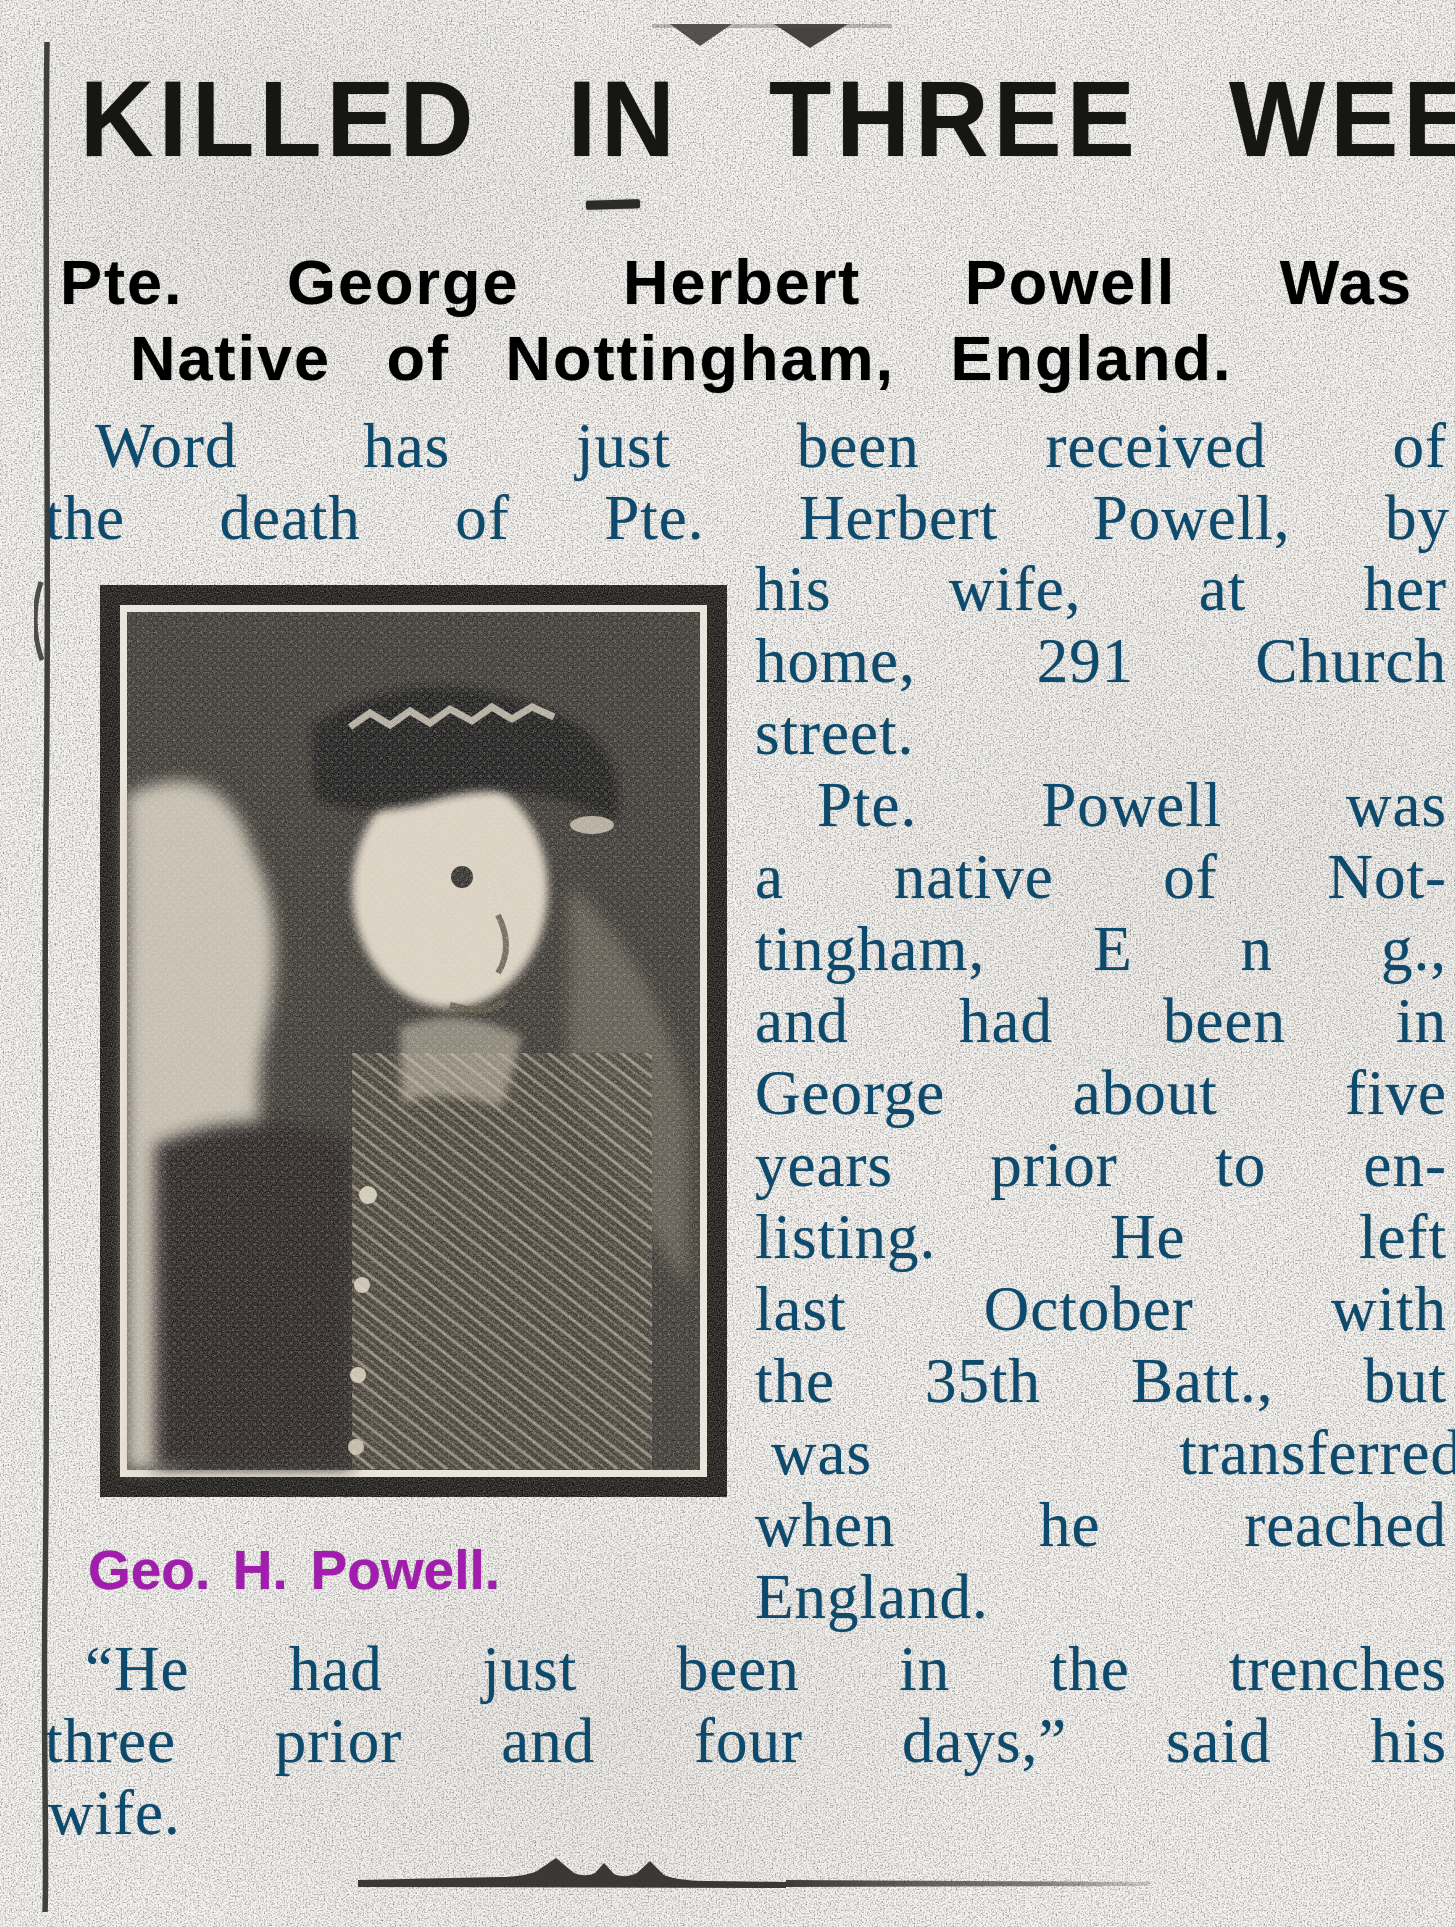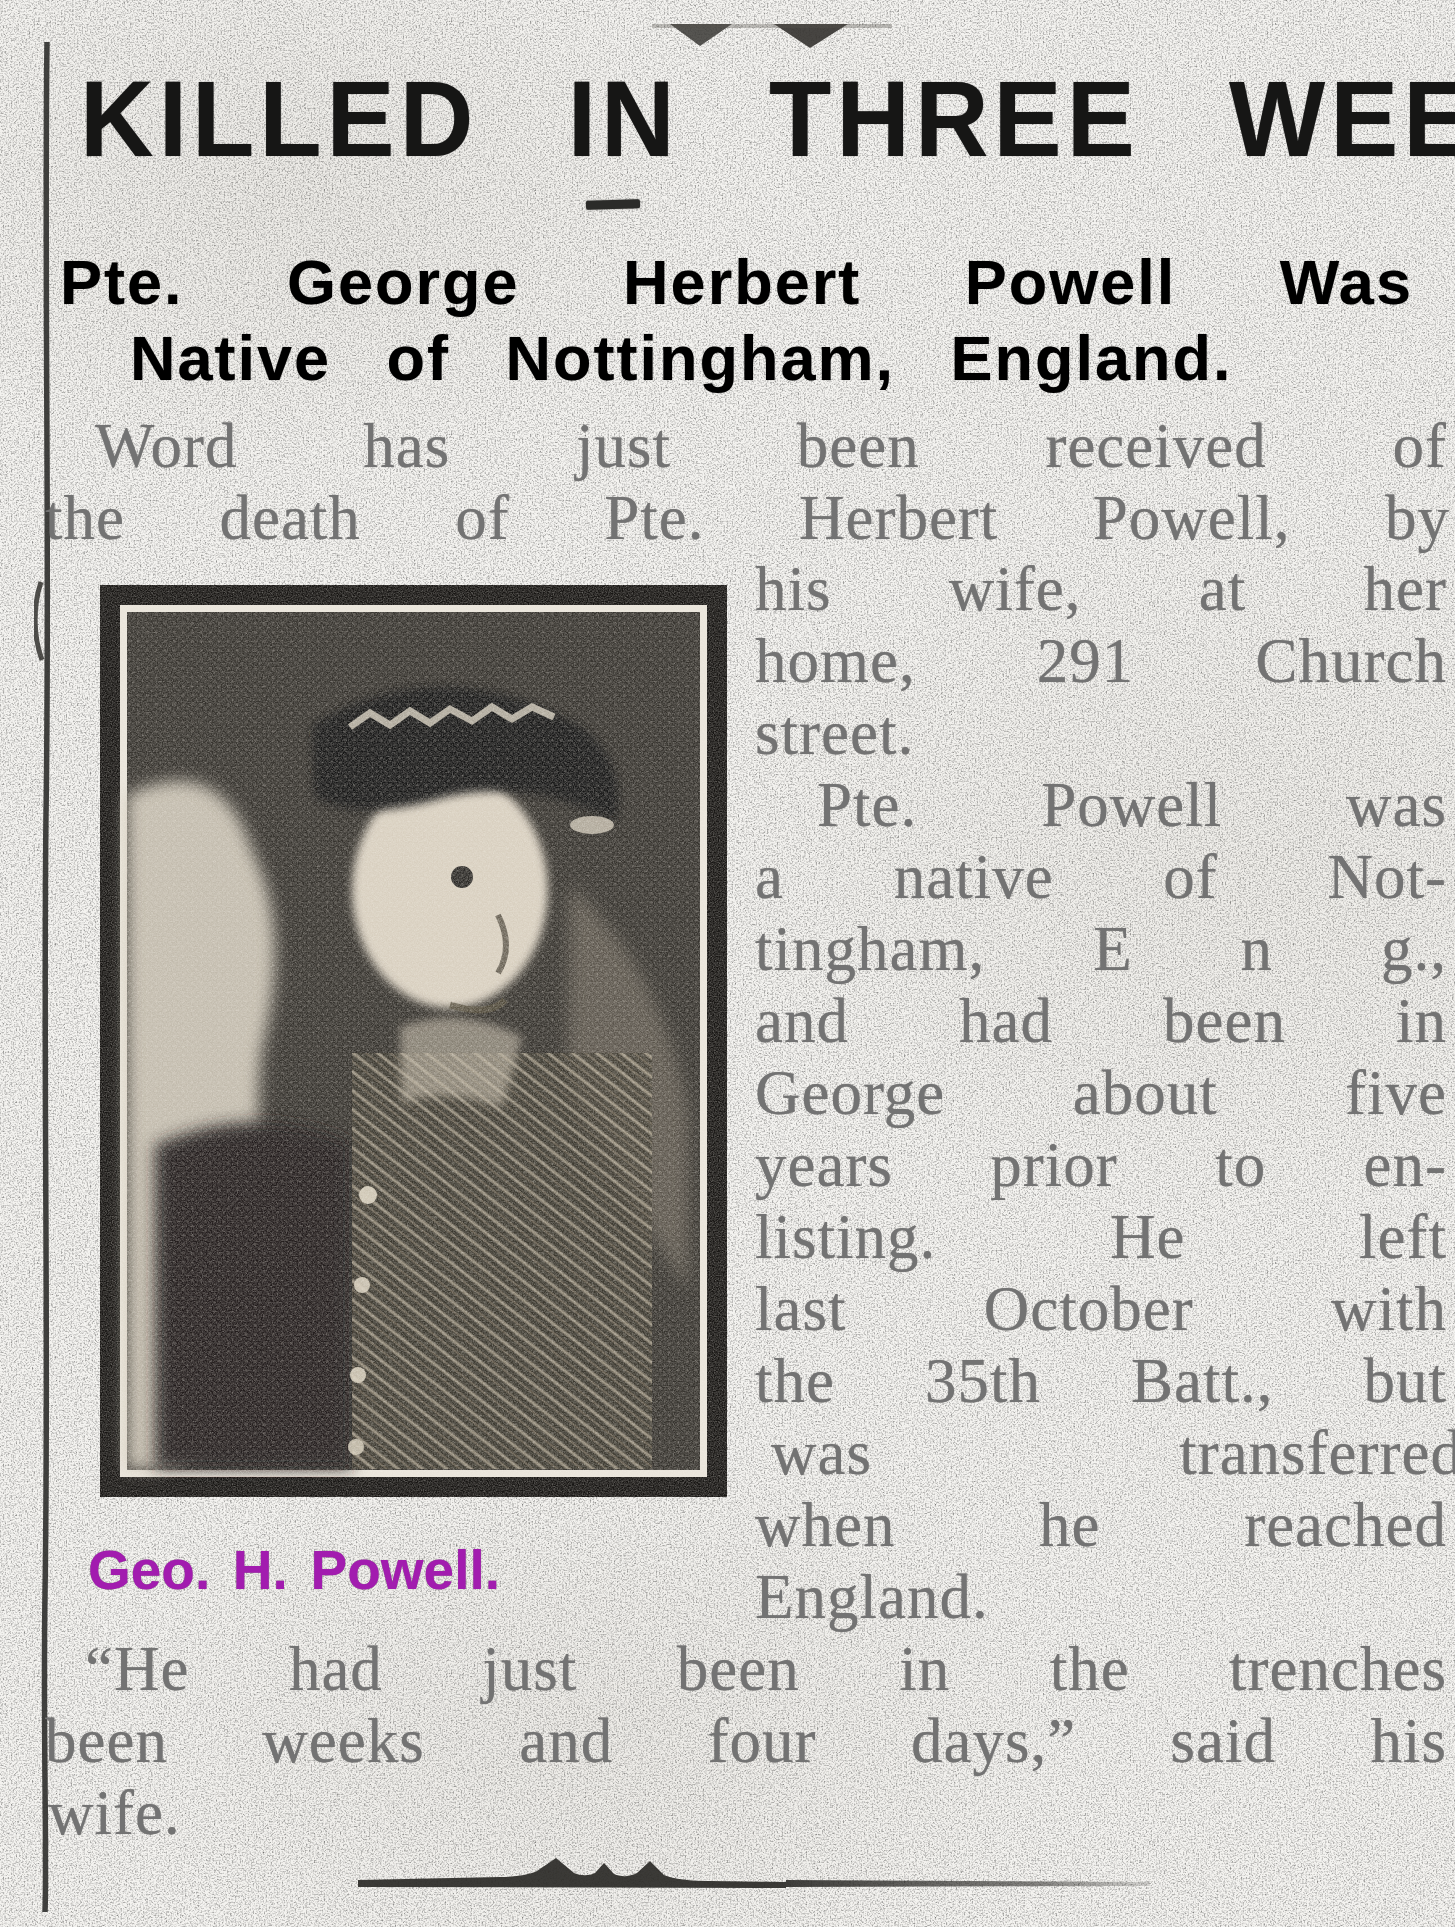--- a/index.html
+++ b/index.html
@@ -34,21 +34,21 @@
   .subhead{
     position:absolute;font-family:"Liberation Sans",sans-serif;font-weight:bold;
     color:#000000;white-space:nowrap;text-shadow:0 0 1px rgba(29,29,27,.5);
   }
   .sub1{left:60px;top:246px;font-size:63px;word-spacing:84px;letter-spacing:2px;}
   .sub2{left:130px;top:322px;font-size:63px;word-spacing:36px;letter-spacing:2px;}
 
   .jline{
     position:absolute;
     font-family:"Liberation Serif",serif;font-size:63px;line-height:66px;
-    color:#737373;letter-spacing:1px;
+    color:#0c4a6e;letter-spacing:1px;
     text-align:justify;text-align-last:justify;
     text-shadow:0 0 1px rgba(35,34,31,.45);
   }
   .jl-left{text-align-last:left;}
 
   .photo{position:absolute;left:100px;top:585px;width:627px;height:912px;}
   .photo svg{display:block;}
 
   .caption{
     position:absolute;left:88px;top:1538px;width:412px;
@@ -162,21 +162,21 @@
 <div class="jline" style="left:755px;top:1204px;width:692px;">listing. He left</div>
 <div class="jline" style="left:755px;top:1276px;width:692px;">last October with</div>
 <div class="jline" style="left:755px;top:1348px;width:692px;">the 35th Batt., but</div>
 <div class="jline" style="left:755px;top:1420px;width:692px;margin-left:16px;">was transferred</div>
 <div class="jline" style="left:755px;top:1492px;width:692px;">when he reached</div>
 <div class="jline jl-left" style="left:755px;top:1564px;width:692px;">England.</div>
 
 <div class="caption">Geo. H. Powell.</div>
 
 <div class="jline" style="left:45px;top:1636px;width:1362px;padding-left:40px;">“He had just been in the trenches</div>
-<div class="jline" style="left:45px;top:1708px;width:1402px;">been weeks and four days,” said his</div>
+<div class="jline" style="left:45px;top:1708px;width:1402px;">three prior and four days,” said his</div>
 <div class="jline jl-left" style="left:48px;top:1780px;width:1402px;">wife.</div>
 
 <svg class="bottombar" width="810" height="45" viewBox="0 0 810 45">
   <defs>
     <linearGradient id="fadebar" x1="0" y1="0" x2="1" y2="0">
       <stop offset="0" stop-color="#2b2a27" stop-opacity="0.9"></stop>
       <stop offset="0.7" stop-color="#2b2a27" stop-opacity="0.55"></stop>
       <stop offset="1" stop-color="#2b2a27" stop-opacity="0.15"></stop>
     </linearGradient>
   </defs>

